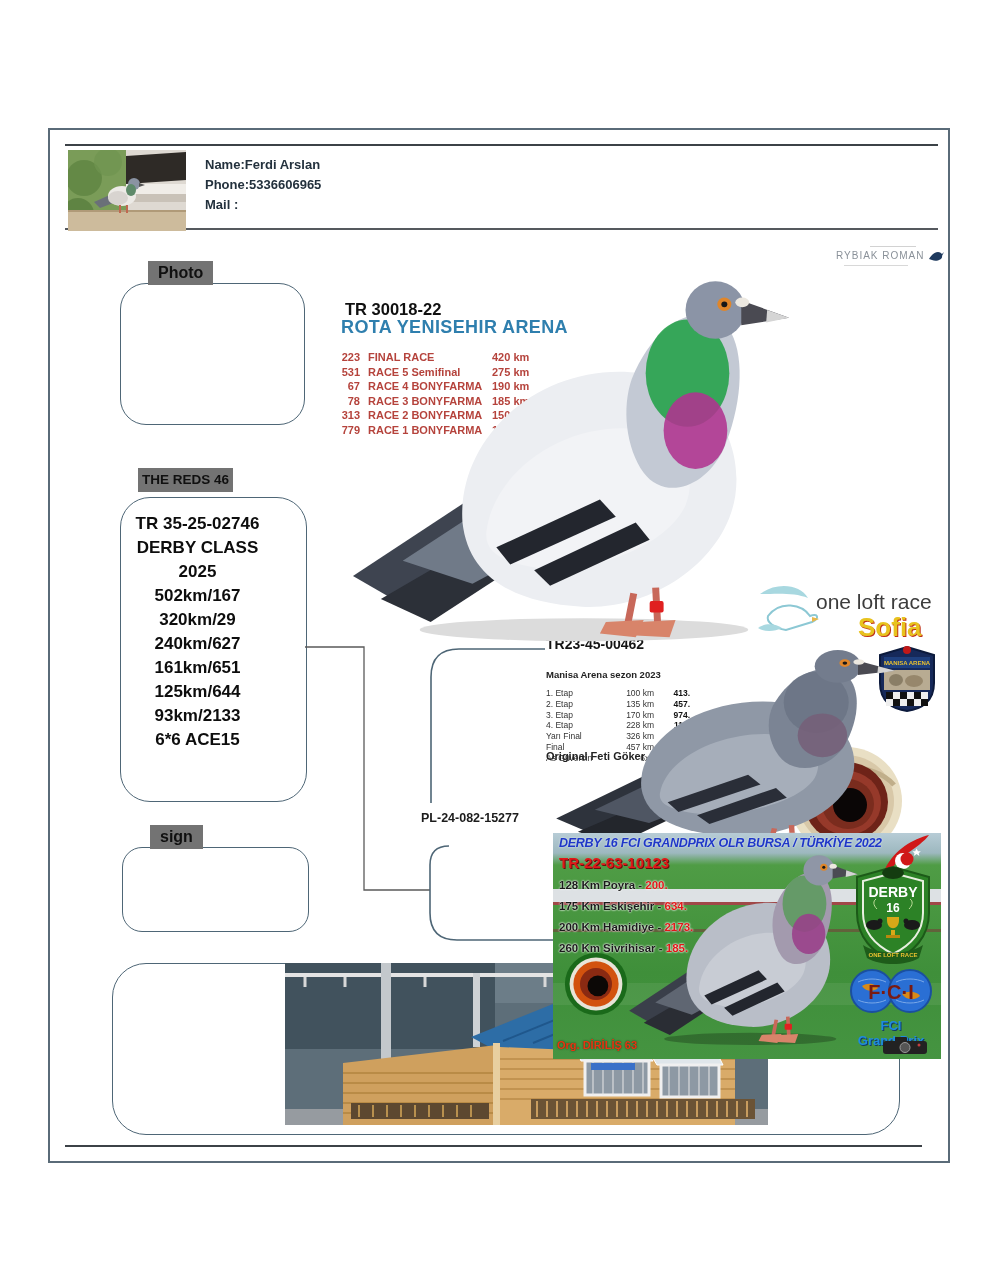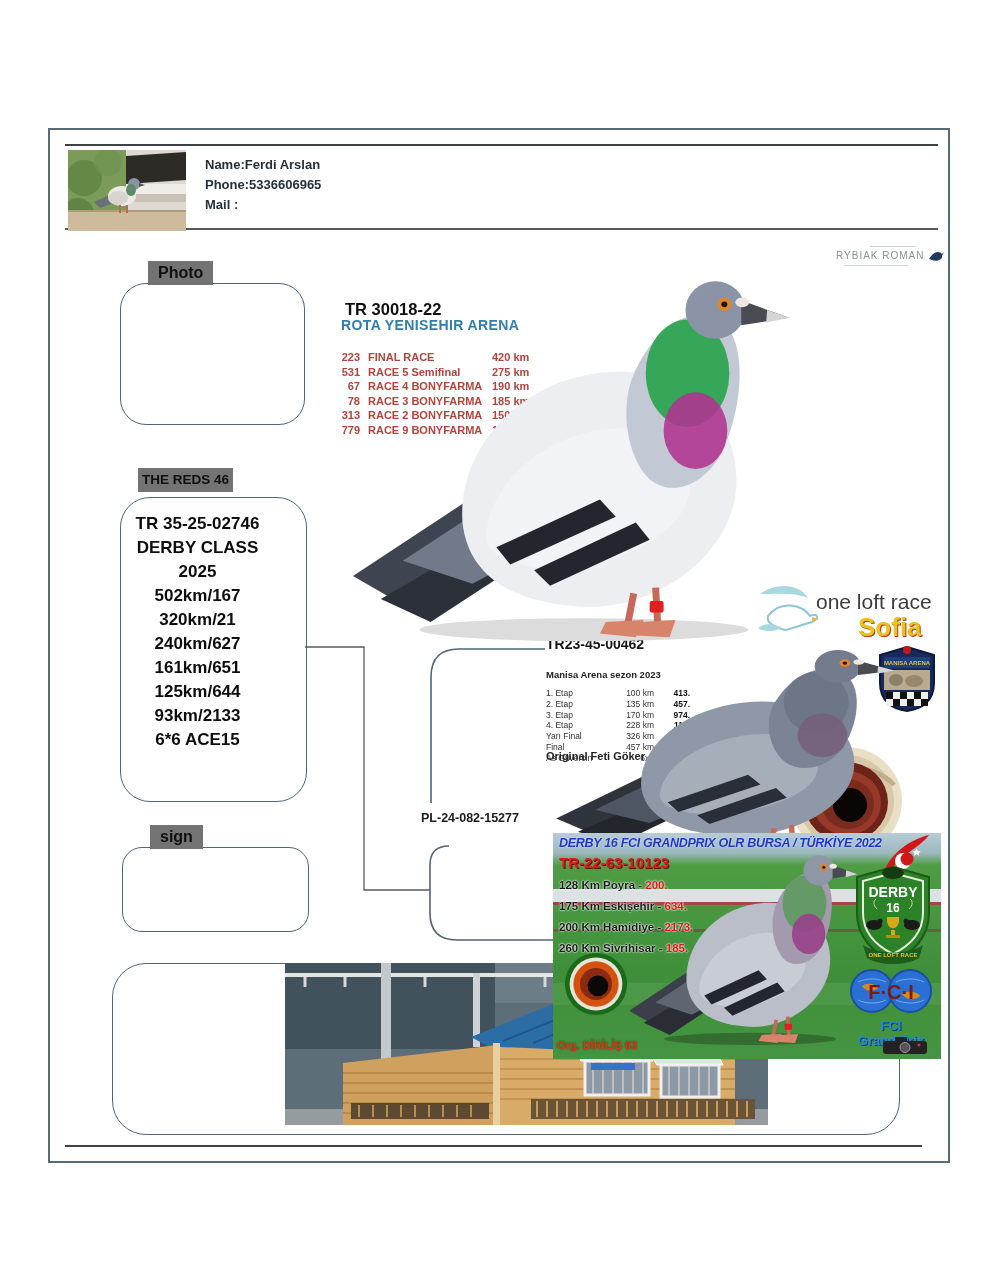--- a/index.html
+++ b/index.html
@@ -5,21 +5,21 @@
   html,body{margin:0;padding:0;background:#fff;}
   body{font-family:"Liberation Sans","DejaVu Sans",sans-serif;}
   .page{position:relative;width:986px;height:1278px;background:#fff;overflow:hidden;padding-left:40px;}
   .abs{position:absolute;}
   .outer-border{left:48px;top:128px;width:898px;height:1031px;border:2px solid #5a6b78;}
   .rule{background:#3c4247;height:2px;}
   .box{border:1.6px solid #4e6676;background:transparent;}
   .lbl{background:#737373;font-weight:700;color:#101010;padding:0 10px;line-height:24px;}
   .hdr-txt{color:#23313d;font-size:13px;font-weight:600;line-height:20px;}
   .ring-title{font-size:16.5px;font-weight:700;color:#101010;}
-  .arena{font-size:14px;font-weight:700;color:#2f7fae;letter-spacing:.4px;}
+  .arena{font-size:18px;font-weight:700;color:#2f7fae;letter-spacing:.4px;}
   .race-row{display:flex;font-size:11px;font-weight:700;color:#b5433c;line-height:14.6px;}
   .race-rank{width:30px;text-align:right;}
   .race-name{margin-left:8px;width:122px;}
   .race-dist{margin-left:2px;}
   .ped-line{width:155px;text-align:center;font-size:17px;font-weight:700;color:#0d0d0d;line-height:24px;}
   .sire-ring{font-size:14px;font-weight:700;color:#141414;}
   .sire-season{font-size:9.5px;font-weight:700;color:#222;}
   .sire-row{display:flex;font-size:8.5px;color:#333;line-height:10.8px;}
   .sr-stage{width:64px;}
   .sr-dist{width:44px;text-align:right;}
@@ -106,21 +106,21 @@
         <span class="race-name">RACE 3 BONYFARMA</span>
         <span class="race-dist">185 km</span>
       </div>
     <div class="race-row">
         <span class="race-rank">313</span>
         <span class="race-name">RACE 2 BONYFARMA</span>
         <span class="race-dist">150 km</span>
       </div>
     <div class="race-row">
         <span class="race-rank">779</span>
-        <span class="race-name">RACE 9 BONYFARMA</span>
+        <span class="race-name">RACE 1 BONYFARMA</span>
         <span class="race-dist">120 km</span>
       </div>
   </div>
 
   <div class="abs" style="left:836px;top:246px;width:110px;">
     <div style="width:46px;height:1px;background:#d2d2d2;margin-left:34px;"></div>
     <div style="display:flex;align-items:center;">
       <span class="wm-text">RYBIAK ROMAN</span>
       <svg width="18" height="16" viewBox="0 0 18 16" style="margin-left:2px;">
         <path d="M2,12 C6,5 12,3 15,7 L17,5 L15,9 C16,12 10,15 5,13 Z" fill="#1e3a5e"></path>
@@ -130,21 +130,21 @@
   </div>
 
   <div class="abs lbl" style="left:138px;top:468px;font-size:13.5px;padding:0 4px;">THE REDS 46</div>
   <div class="abs box" style="left:120px;top:497px;width:185px;height:303px;border-radius:30px;"></div>
   <div class="abs" style="left:120px;top:512px;">
     <div class="ped-line">TR 35-25-02746</div>
     <div class="ped-line">DERBY CLASS</div>
     <div class="ped-line">2025</div>
     <div class="ped-line"></div>
     <div class="ped-line">502km/167</div>
-    <div class="ped-line">320km/21</div>
+    <div class="ped-line">320km/29</div>
     <div class="ped-line">240km/627</div>
     <div class="ped-line">161km/651</div>
     <div class="ped-line">125km/644</div>
     <div class="ped-line">93km/2133</div>
     <div class="ped-line"></div>
     <div class="ped-line">6*6 ACE15</div>
   </div>
 
   <div class="abs box" style="left:122px;top:847px;width:185px;height:83px;border-radius:20px;"></div>
   <div class="abs lbl" style="left:150px;top:825px;font-size:16px;">sign</div>

